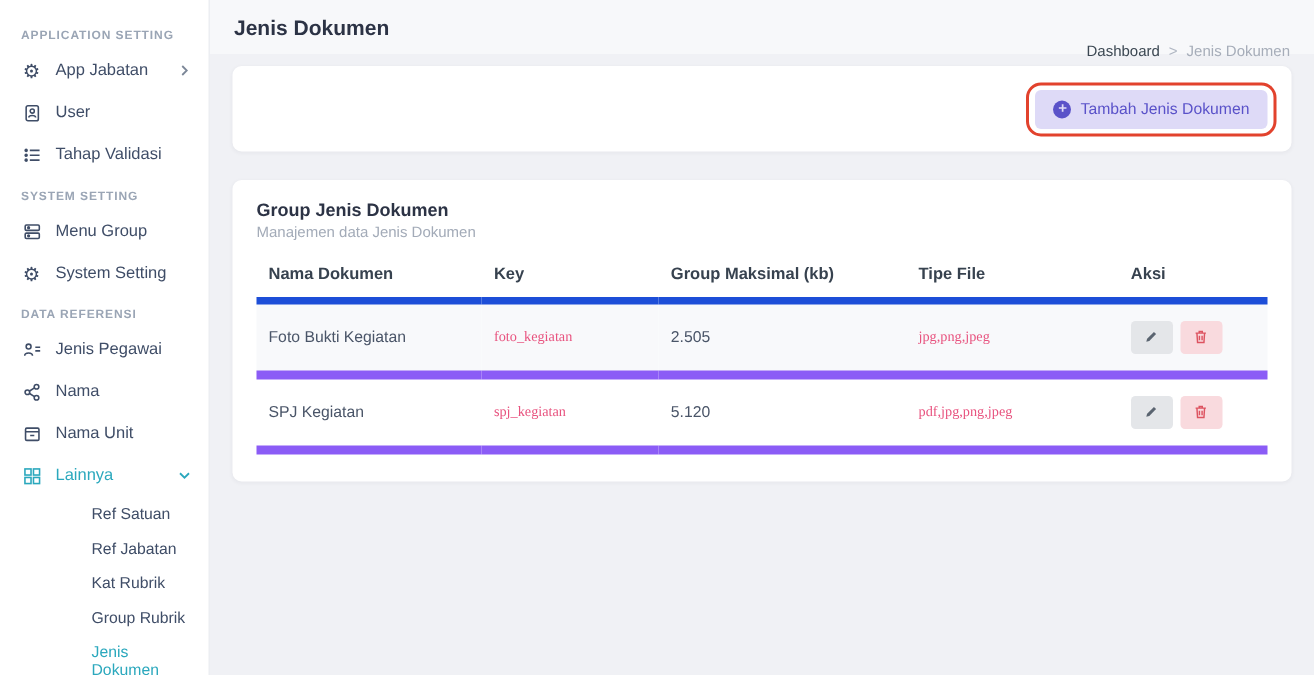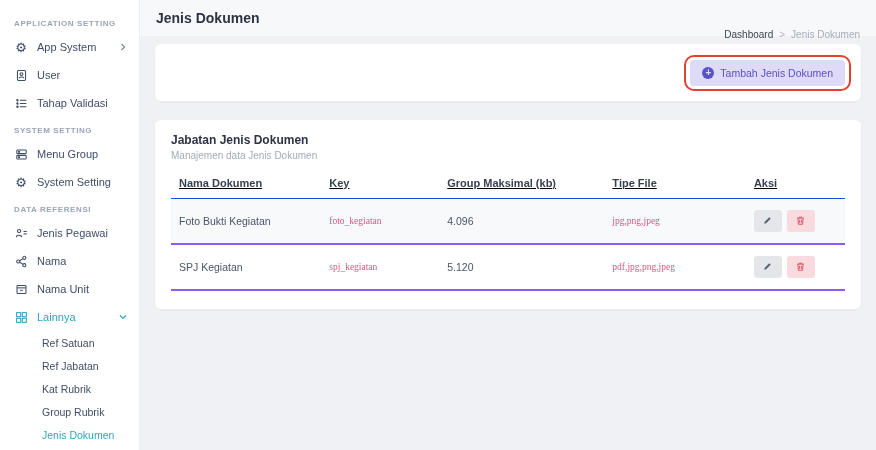--- a/index.html
+++ b/index.html
@@ -8,21 +8,21 @@
 
   
   .sidebar { width:140px; min-width:140px; height:100%; background:#ffffff; border-right:1px solid #eceef2; padding-top:10px; }
   .section-header { font-size:8px; font-weight:bold; letter-spacing:.6px; color:#9aa5b5; text-transform:uppercase; padding:9px 14px 5px 14px; }
   .side-item { display:flex; align-items:center; gap:9px; padding:7px 12px 7px 14px; font-size:11px; color:#3f4d67; cursor:pointer; }
   .side-item .ic { width:14px; height:14px; display:flex; align-items:center; justify-content:center; color:#3f4d67; flex:0 0 14px; }
   .side-item .ic svg { width:13px; height:13px; }
   .side-item .glyph { font-size:13px; line-height:13px; }
   .side-item .chev { margin-left:auto; color:#7c8798; display:flex; }
   .side-item.active, .side-item.active .ic, .side-item.active .chev { color:#2ba8bd; }
-  .sub-item { padding:5.5px 14px 5.5px 42px; font-size:10.5px; color:#3f4d67; cursor:pointer; }
+  .sub-item { padding:5.5px 14px 5.5px 42px; font-size:10.5px; color:#3f4d67; cursor:pointer;margin-left:19px; }
   .sub-item.active { color:#2ba8bd; }
 
   
   .main { flex:1; display:flex; flex-direction:column; background:#f0f1f5; }
   .topbar { height:36px; background:#f7f8fa; display:flex; align-items:center; justify-content:space-between; padding:0 16px; }
   .page-title { font-size:14px; font-weight:bold; color:#2c3345; }
   .breadcrumb { font-size:10px; display:flex; align-items:center; gap:6px;margin-top:32px; }
   .crumb-root { color:#3b4752; }
   .crumb-sep { color:#b0b7c3; font-size:10px; }
   .crumb-current { color:#a6adb9; }
@@ -34,42 +34,42 @@
   .add-btn { display:flex; align-items:center; gap:6px; background:#dedaf7; color:#5a52c9; border:none; border-radius:4px; padding:7px 12px; font-size:10.5px; font-family:"Liberation Sans", sans-serif; cursor:pointer; }
   .plus-circle { width:12px; height:12px; border-radius:50%; background:#5a52c9; color:#dedaf7; font-size:10px; line-height:11px; font-weight:bold; text-align:center; display:inline-block; }
 
   .table-card { padding:13px 16px 18px 16px; }
   .card-title { font-size:12px; font-weight:bold; color:#2c3345; margin-bottom:3px; }
   .card-subtitle { font-size:10px; color:#a3abb8; margin-bottom:10px; }
 
   table { width:100%; border-collapse:collapse; table-layout:fixed; }
   th { text-align:left; font-size:11px; font-weight:bold; color:#37424f; padding:6px 8px 9px 8px; }
   td { font-size:10.5px; color:#4a5568; padding:11px 8px; }
-  thead tr { border-bottom:1px solid #1d4ed8;text-decoration:underline; }
-  tbody tr { border-bottom:2px solid #8b5cf6; }
+  thead tr { border-bottom:5px solid #1d4ed8; }
+  tbody tr { border-bottom:6px solid #8b5cf6; }
   tbody tr:first-child { background:#f8f9fb; }
   .code { font-family:Liberation Serif, serif; font-size:9.5px; color:#e8537f; }
   .aksi-cell { display:flex; gap:5px; }
   .mini-btn { width:28px; height:22px; border:none; border-radius:3px; display:flex; align-items:center; justify-content:center; cursor:pointer; }
   .edit-btn { background:#e4e6e9; color:#5a6470; }
   .del-btn { background:#f9dade; color:#dd5360; }
   .mini-btn svg { width:11px; height:11px; }
 </style>
 </head>
 <body>
 
 <div class="app">
 
   <aside class="sidebar">
 
     <div class="section-header">APPLICATION SETTING</div>
 
     <div class="side-item">
       <span class="ic glyph">⚙</span>
-      <span>App System</span>
+      <span>App Jabatan</span>
       <span class="chev">
         <svg width="8" height="8" viewBox="0 0 8 8">
             <polyline points="2.5,1 5.5,4 2.5,7" fill="none" stroke="currentColor" stroke-width="1.2"></polyline>
           </svg>
       </span>
     </div>
 
     <div class="side-item">
       <span class="ic">
         <svg viewBox="0 0 16 16" fill="none" stroke="currentColor" stroke-width="1.3">
@@ -193,21 +193,21 @@
       <div class="card toolbar-card">
         <div class="annotation-box">
           <button class="add-btn">
             <span class="plus-circle">+</span>
             <span>Tambah Jenis Dokumen</span>
           </button>
         </div>
       </div>
 
       <div class="card table-card">
-        <div class="card-title">Jabatan Jenis Dokumen</div>
+        <div class="card-title">Group Jenis Dokumen</div>
         <div class="card-subtitle">Manajemen data Jenis Dokumen</div>
 
         <table>
           <colgroup>
               <col style="width:22.3%">
               <col style="width:17.5%">
               <col style="width:24.5%">
               <col style="width:21%">
               <col style="width:14.7%">
             </colgroup>
@@ -217,21 +217,21 @@
               <th>Key</th>
               <th>Group Maksimal (kb)</th>
               <th>Tipe File</th>
               <th>Aksi</th>
             </tr>
           </thead>
           <tbody>
             <tr>
               <td>Foto Bukti Kegiatan</td>
               <td class="code">foto_kegiatan</td>
-              <td>4.096</td>
+              <td>2.505</td>
               <td class="code">jpg,png,jpeg</td>
               <td>
                 <span class="aksi-cell">
                   <button class="mini-btn edit-btn">
                     <span><svg viewBox="0 0 16 16" width="11" height="11">
                           <path d="M3.2 12.8 L4 9.9 L10.6 3.3 L12.7 5.4 L6.1 12 Z" fill="currentColor"></path>
                         </svg></span>
                   </button>
                   <button class="mini-btn del-btn">
                     <span><svg viewBox="0 0 16 16" width="11" height="11" fill="none" stroke="currentColor" stroke-width="1.4">

